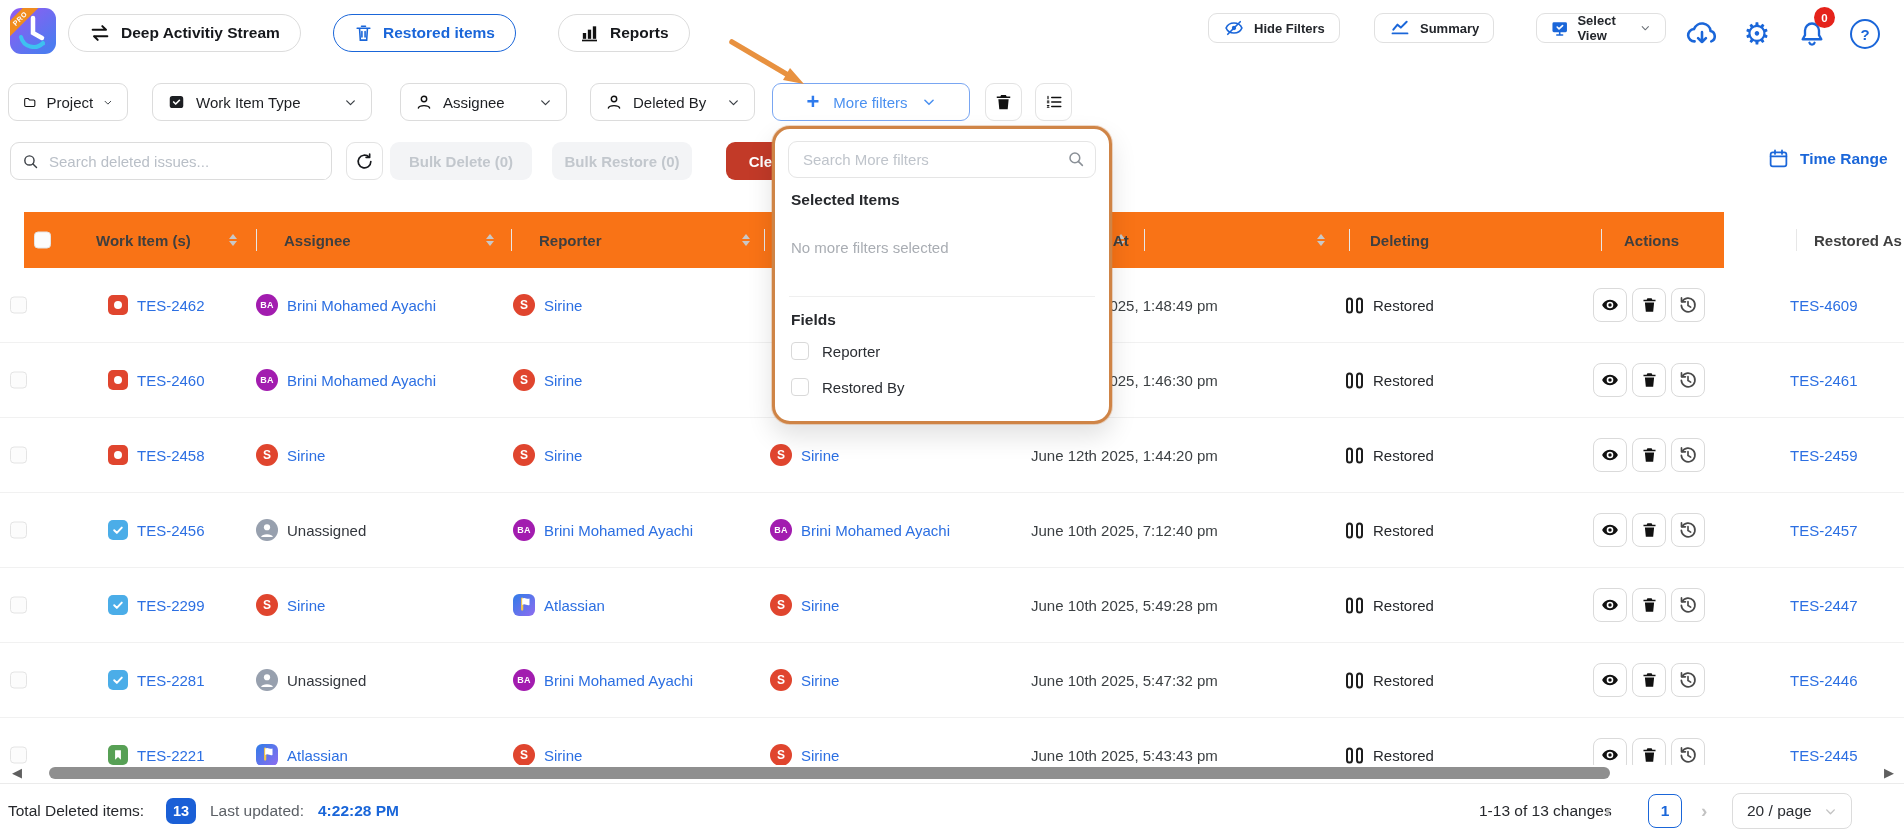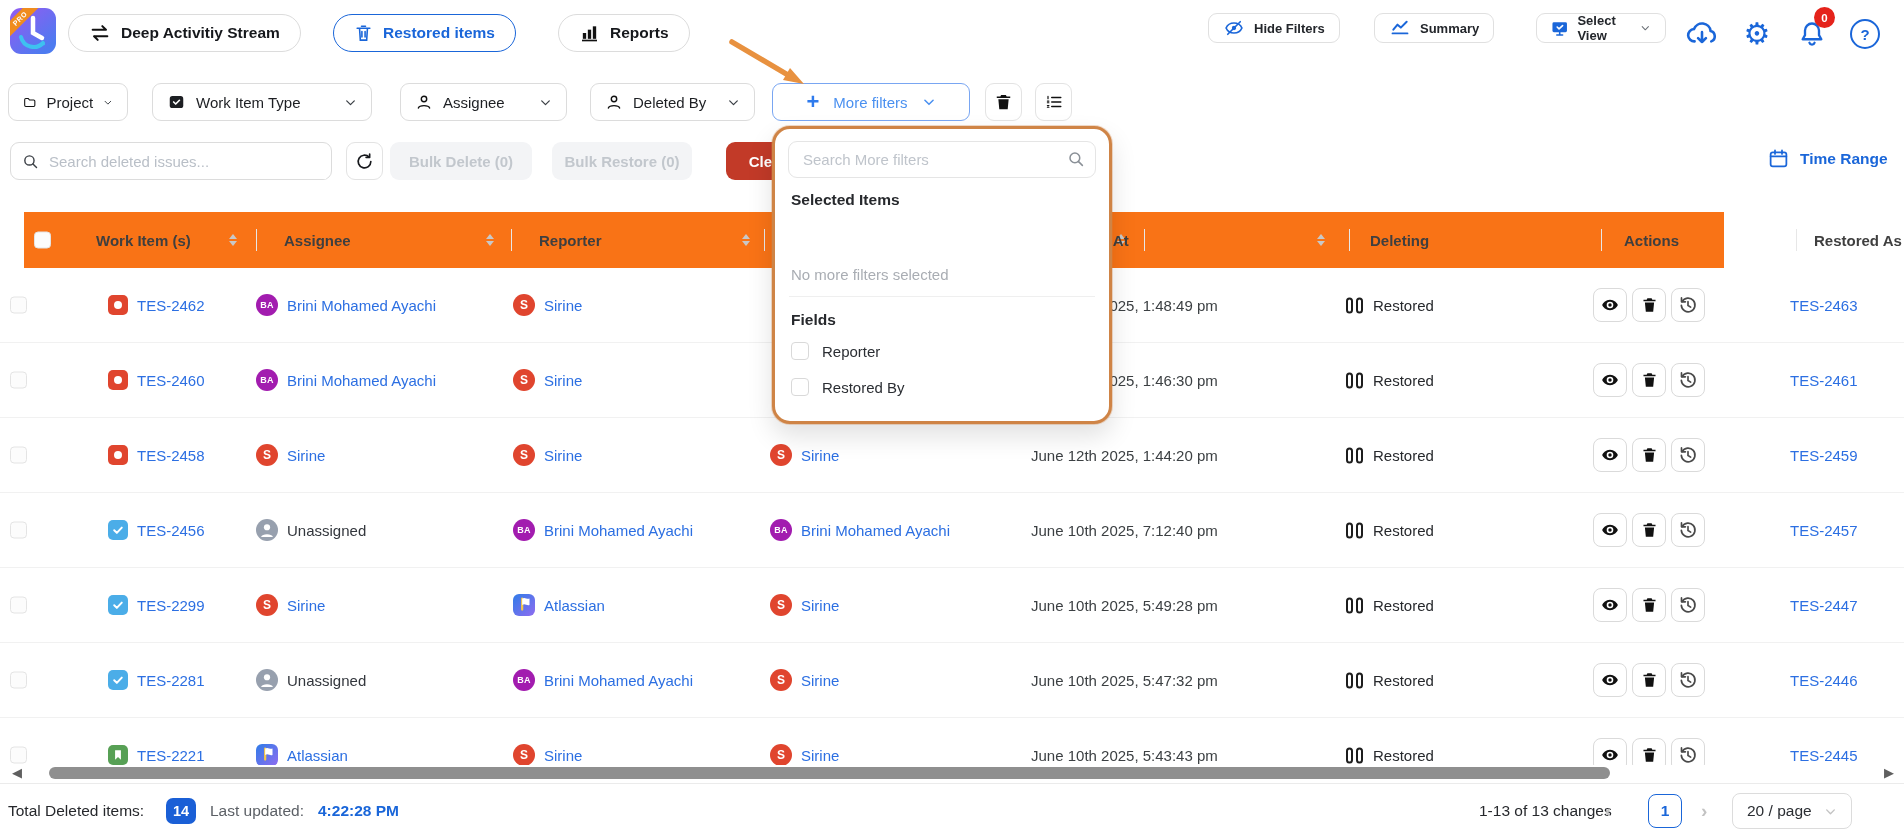--- a/index.html
+++ b/index.html
@@ -376,21 +376,21 @@
         </svg>
       </span>
       <span class="abtn">
         <svg width="20" height="20" viewBox="0 0 24 24">
           <path d="M5 8a8.2 8.2 0 1 1-1 4.5" stroke="#4a4a4a" stroke-width="2" fill="none" stroke-linecap="round"></path>
           <path d="M4.2 3.5v4.7h4.7" stroke="#4a4a4a" stroke-width="2" fill="none" stroke-linecap="round" stroke-linejoin="round"></path>
           <path d="M12 8v4.5l3.2 2" stroke="#4a4a4a" stroke-width="2" fill="none" stroke-linecap="round"></path>
         </svg>
       </span>
     </span>
-    <a class="cell lnk" href="#" style="left:1790px">TES-2463</a>
+    <a class="cell lnk" href="#" style="left:1790px">TES-4609</a>
   </div>
   <div class="row">
     <span class="cell" style="left:10px">
           <span class="cb"></span>
         </span>
     <span class="cell" style="left:108px">
       <span class="ticon bug">
             <i></i>
           </span>
       <a class="lnk" href="#">TES-2460</a>
@@ -733,21 +733,21 @@
 
 <div class="hscroll">
   <div class="sarrow" style="left:12px;">◀</div>
   <div class="thumb"></div>
   <div class="sarrow" style="left:1884px;">▶</div>
 </div>
 <div class="footline"></div>
 
 <div class="footer">
   <span class="fitem" style="left:8px;">Total Deleted items:</span>
-  <span class="fitem badge13" style="left:166px;">14</span>
+  <span class="fitem badge13" style="left:166px;">13</span>
   <span class="fitem muted" style="left:210px;">Last updated:</span>
   <span class="fitem timeblue" style="left:318px;">4:22:28 PM</span>
 
   <span class="fitem" style="left:1449px;margin-left:30px;">1-13 of 13 changes</span>
   <span class="fitem pchev" style="left:1605px;">‹</span>
   <span class="fitem pagebox" style="left:1648px;">1</span>
   <span class="fitem pchev" style="left:1701px;">›</span>
   <span class="fitem psize" style="left:1732px;">
     <span>20 / page</span>
     <svg width="13" height="13" viewBox="0 0 24 24">
@@ -763,21 +763,21 @@
 
 <div class="popup">
   <div class="pfield">
     <input type="text" placeholder="Search More filters" style="">
     <svg class="sic" width="18" height="18" viewBox="0 0 24 24">
       <circle cx="10.5" cy="10.5" r="6.5" stroke="#8a9097" stroke-width="2" fill="none"></circle>
       <path d="m15.5 15.5 5 5" stroke="#8a9097" stroke-width="2" stroke-linecap="round"></path>
     </svg>
   </div>
   <div class="ptitle" style="top:62px;">Selected Items</div>
-  <div class="pempty" style="top:110px;margin-top:27px;">No more filters selected</div>
+  <div class="pempty" style="top:110px;">No more filters selected</div>
   <div class="pdiv"></div>
   <div class="ptitle" style="top:182px;">Fields</div>
   <div class="pcheckrow" style="top:213px;">
     <span class="pcb"></span>
     <span>Reporter</span>
   </div>
   <div class="pcheckrow" style="top:249px;">
     <span class="pcb"></span>
     <span>Restored By</span>
   </div>

